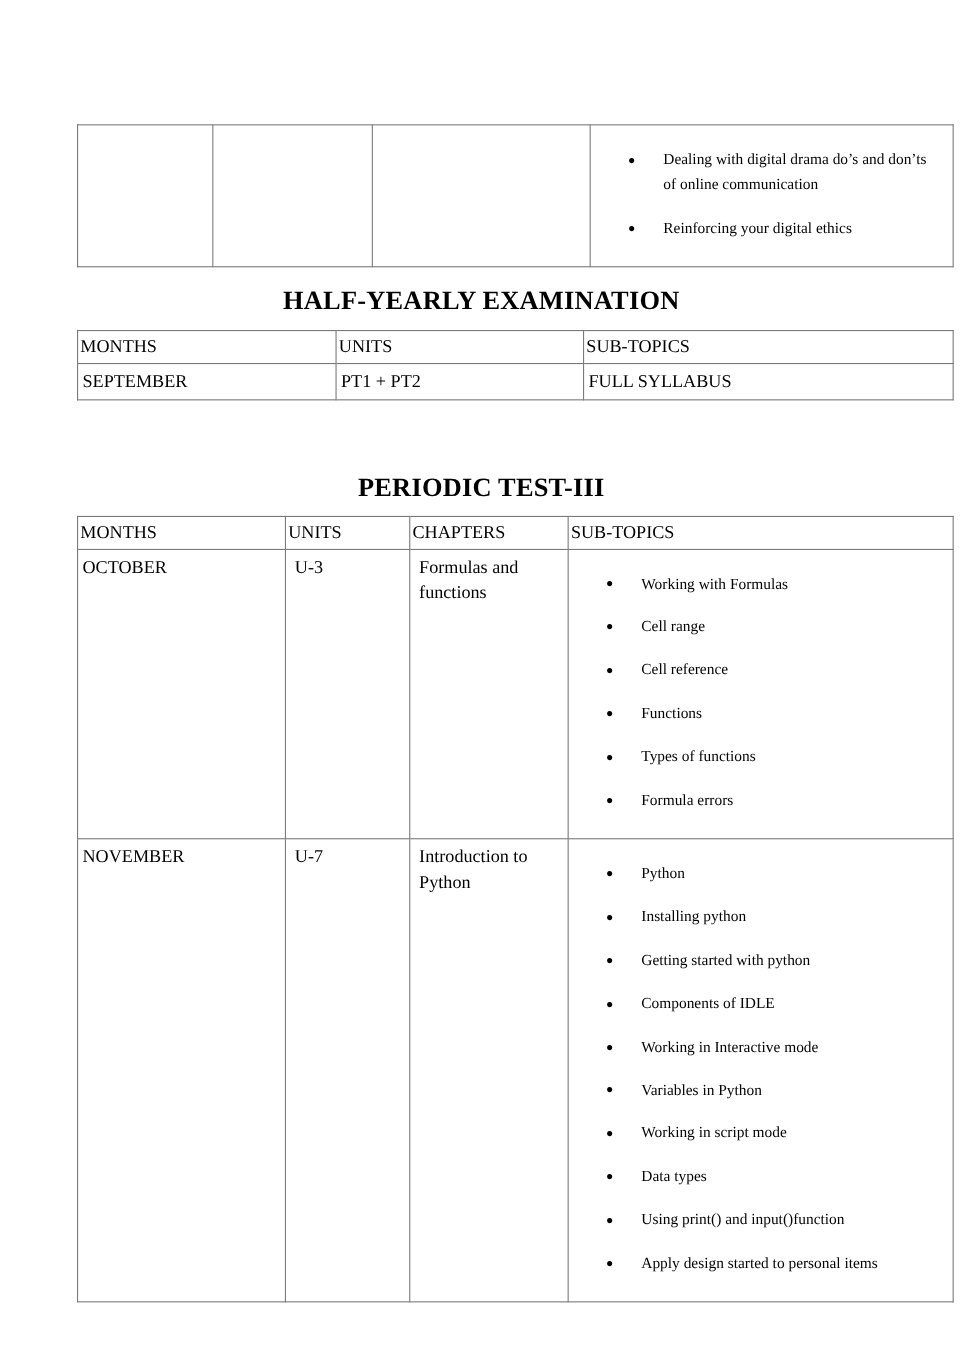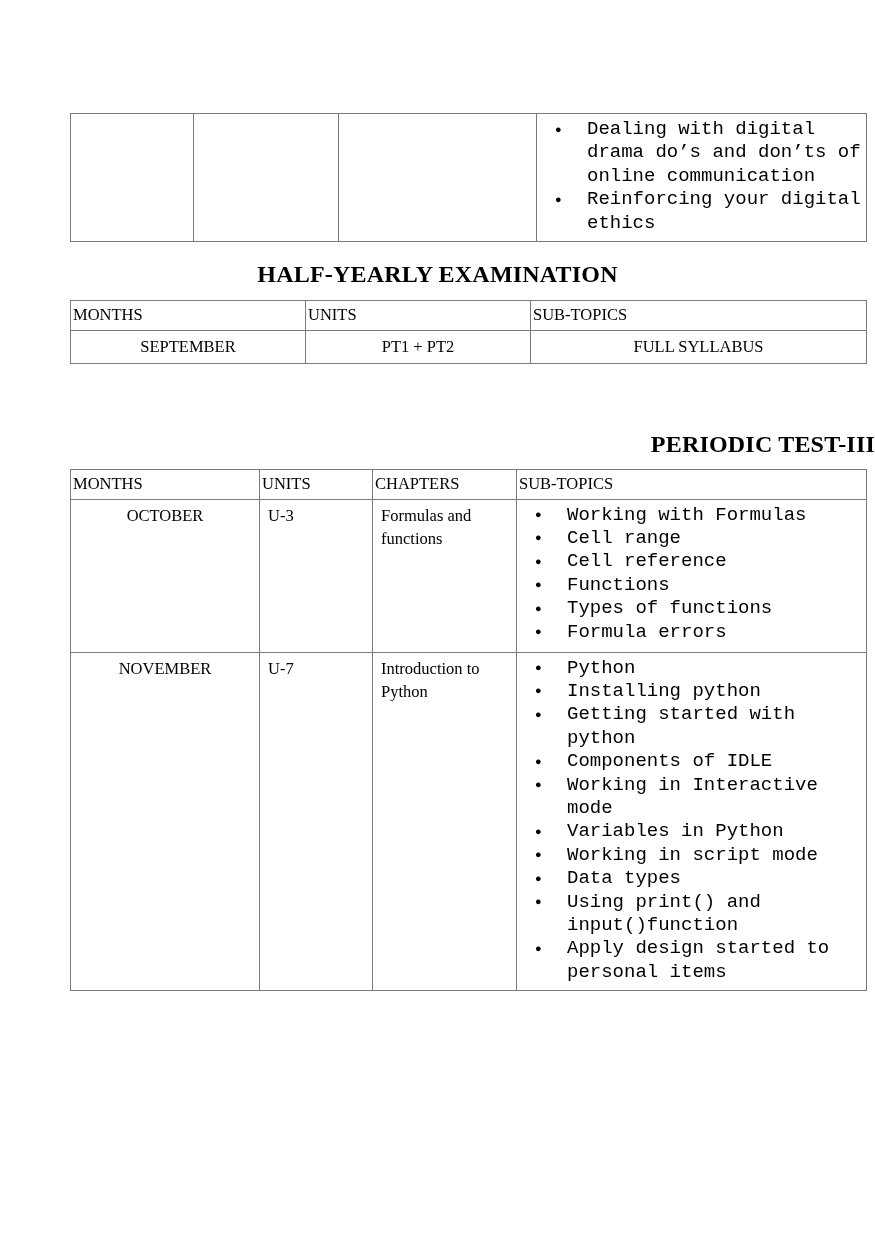--- a/index.html
+++ b/index.html
@@ -45,42 +45,41 @@
   .hdr-cell {
     text-align: left;
     font-weight: bold;
     font-size: 16.5px;
     line-height: 22px;
     padding: 2px 2px 3px 2px !important;
     vertical-align: middle !important;
   }
 
   .ctr-cell {
-    text-align: center;
+    text-align: left;
     padding: 4px 4px 4px 4px !important;
     margin-top: 16px;
   }
   .left-cell {
     text-align: left;
     padding: 4px 5px 4px 8px !important;
   }
 
   
   ul.bl {
     margin: 0;
     padding: 4px 4px 6px 0;
     list-style: none;
   }
   ul.bl li {
     position: relative;
     padding-left: 50px;
-    margin: 0;
-    font-size: 19px;
+    margin: 16px;
+    font-size: 14px;
     line-height: 23.4px;
-    font-family: Liberation Mono, monospace;
   }
   ul.bl li::before {
     content: "\25CF";
     position: absolute;
     left: 18px;
     top: -0.5px;
     font-size: 11px;
     line-height: 24.2px;
   }
 
@@ -115,21 +114,20 @@
     top: 300px;
     width: 796px;
   }
   #table-half-yearly col.c1 { width: 235px; }
   #table-half-yearly col.c2 { width: 225px; }
   #table-half-yearly col.c3 { width: 336px; }
 
   #heading-periodic-3 {
     left: 0;
     top: 431px;
-    text-align: right;
   }
 
   #table-periodic-3 {
     left: 70px;
     top: 469px;
     width: 796px;
   }
   #table-periodic-3 col.c1 { width: 189px; }
   #table-periodic-3 col.c2 { width: 113px; }
   #table-periodic-3 col.c3 { width: 144px; }

